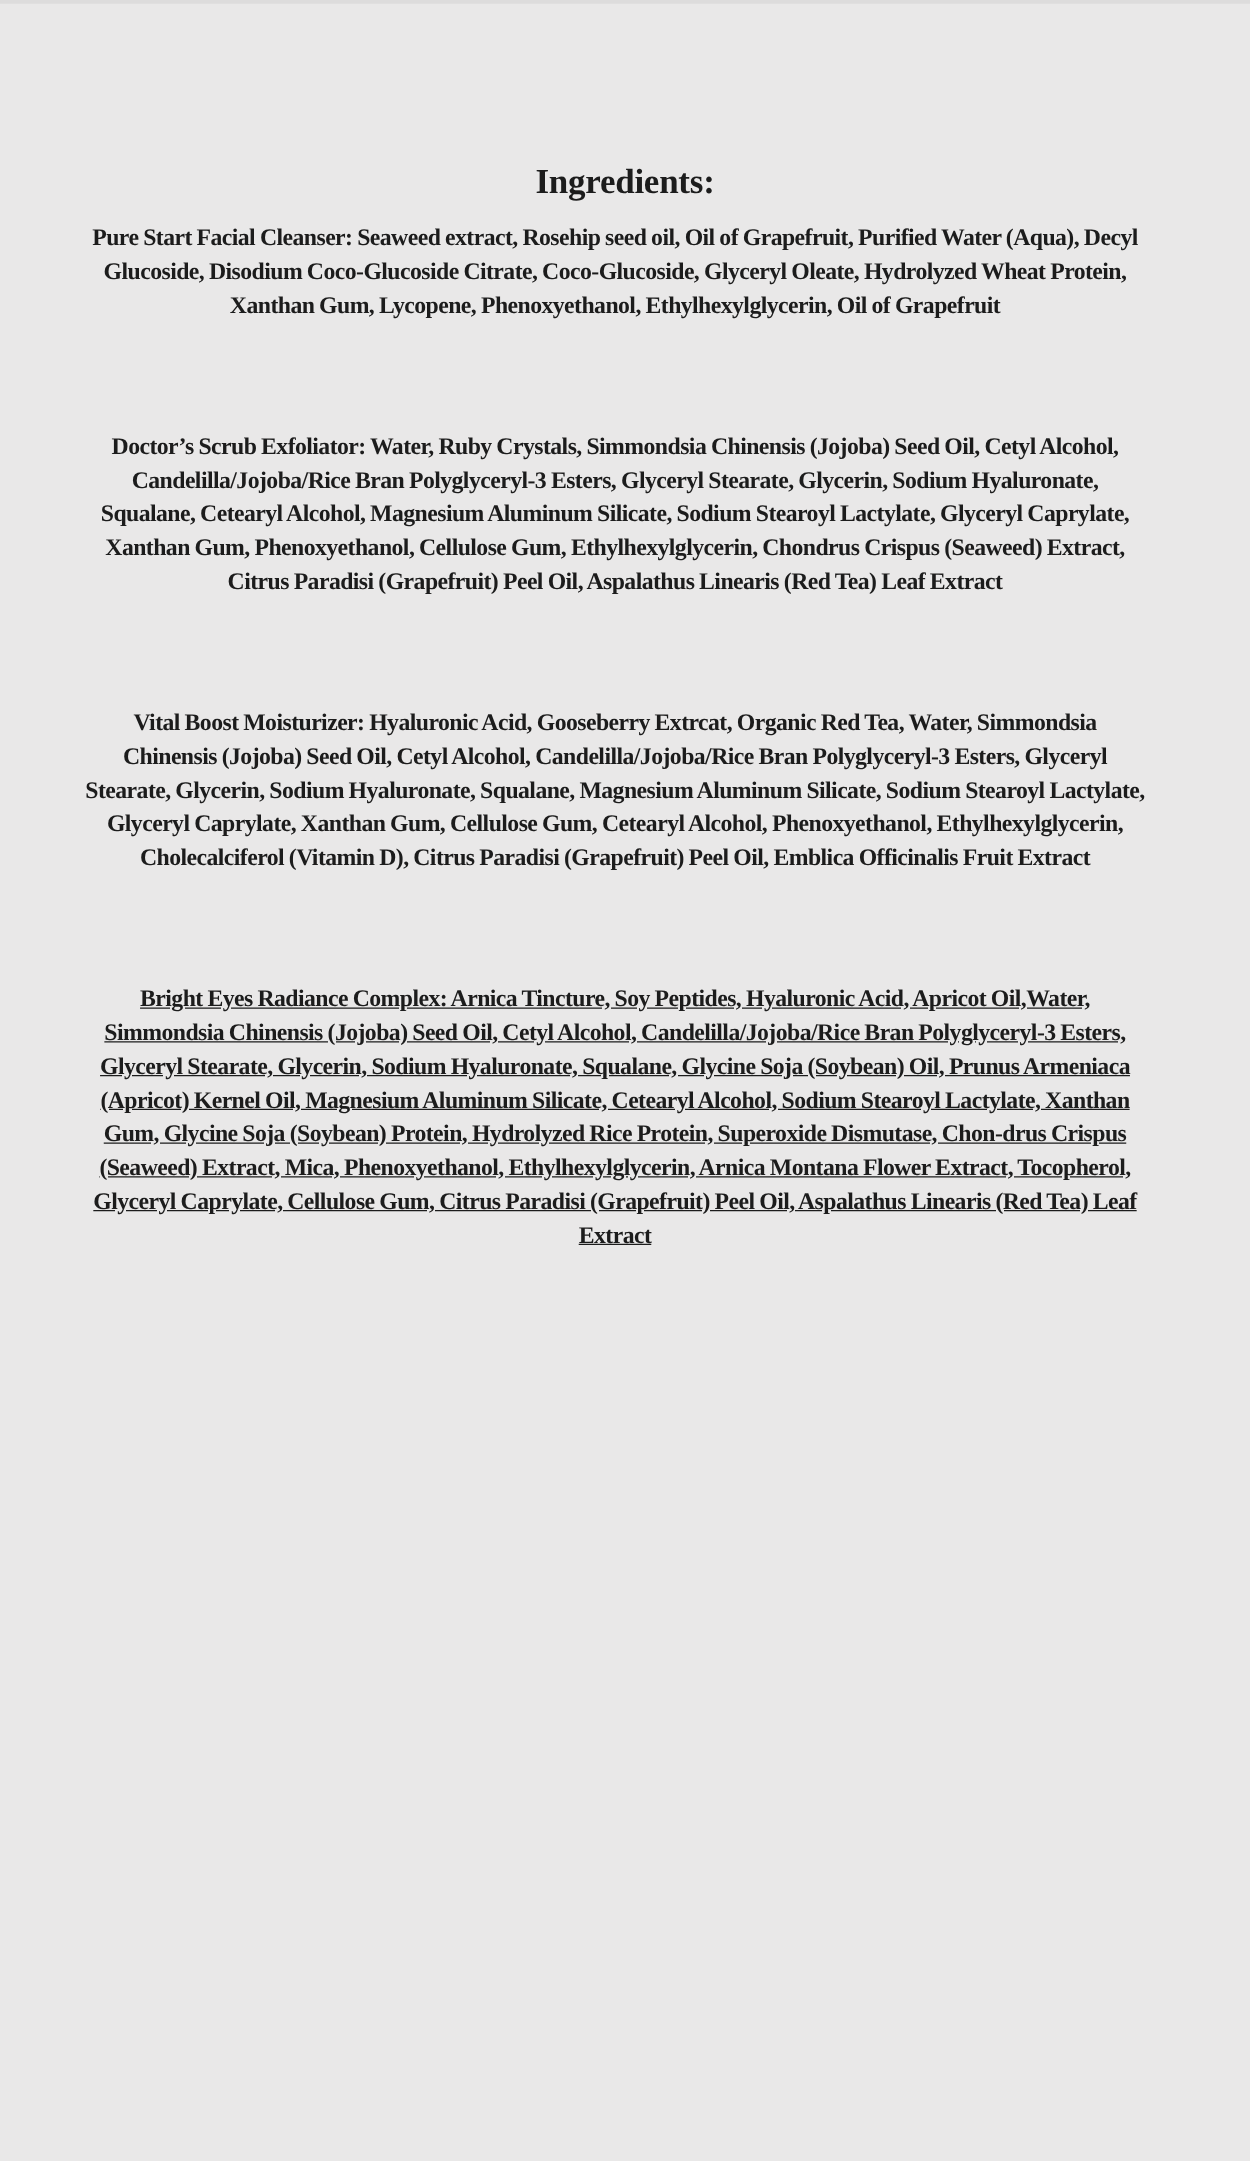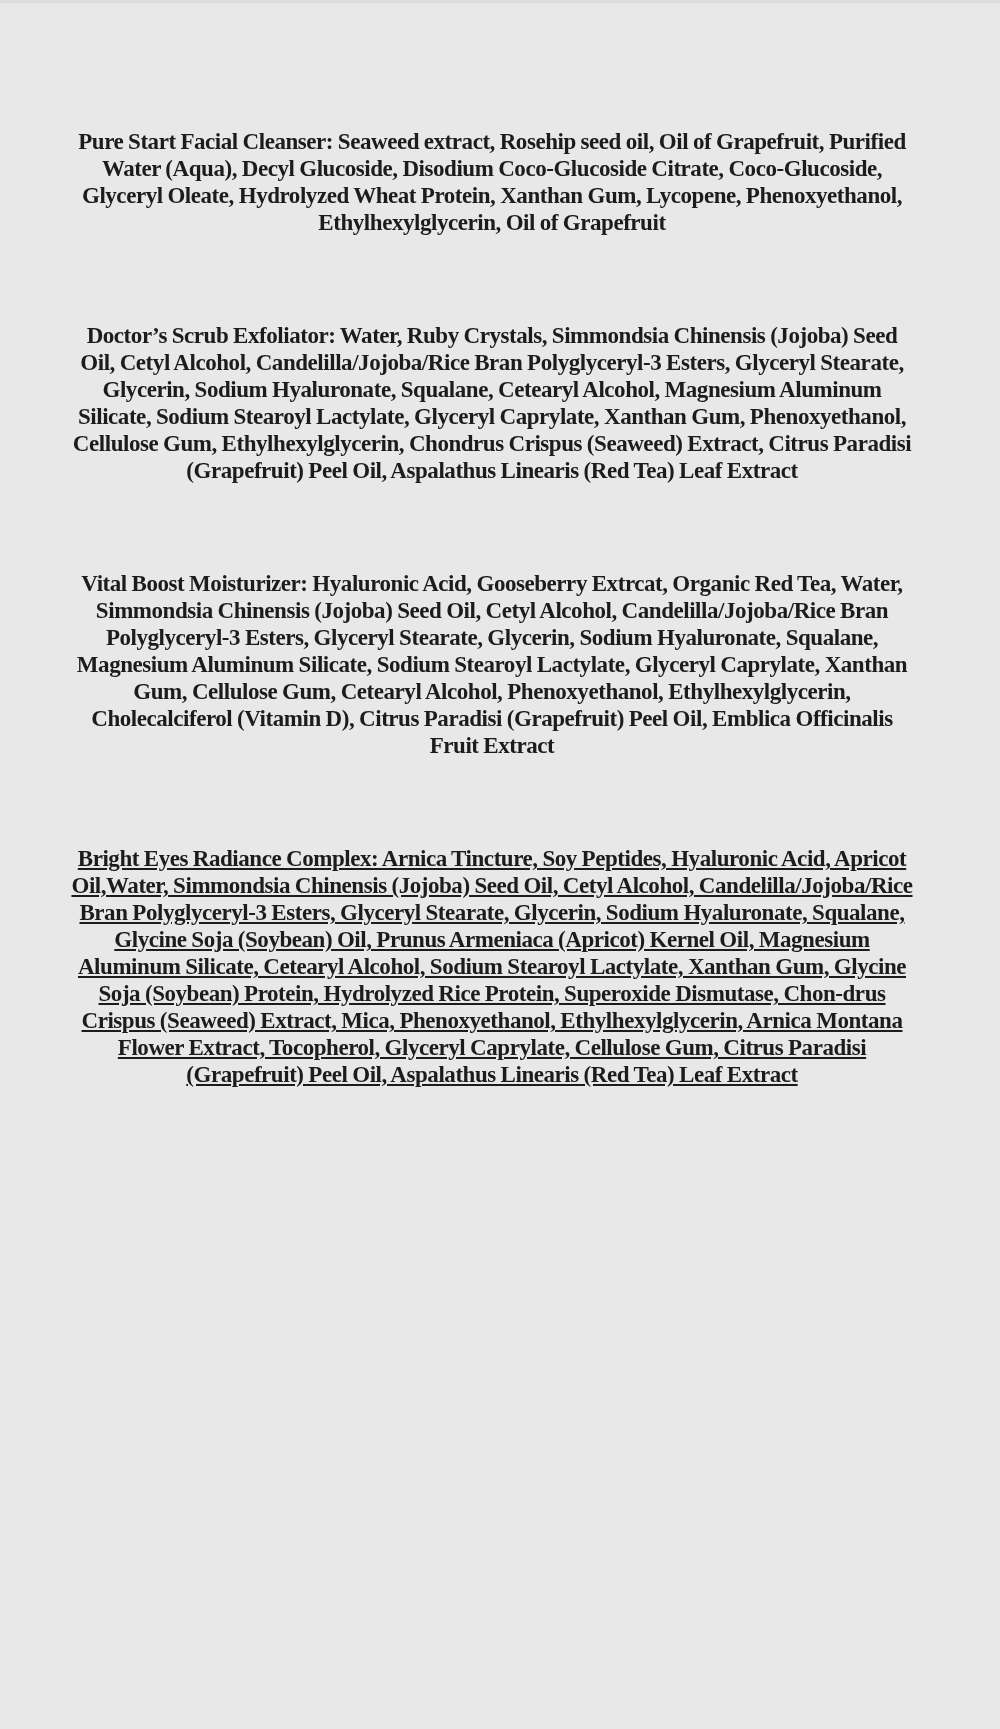--- a/index.html
+++ b/index.html
@@ -29,38 +29,39 @@
     text-align: center;
   }
   .title {
     font-size: 28px;
     line-height: 36px;
     font-weight: 700;
     letter-spacing: -0.2px;
     margin: 0 0 13px 0;
   }
   .ingredients-paragraph {
-    font-size: 23px;
+    font-size: 19px;
     line-height: 27px;
     font-weight: 700;
     letter-spacing: -0.45px;
     margin: 0 16px 86px 0;
     word-spacing: -0.5px;
   }
   .ingredients-paragraph:last-child {
     margin-bottom: 0;
     text-decoration: underline;
   }
 </style>
 </head>
 <body>
 
 <div class="top-edge"></div>
 
 <div class="content">
+  <h1 class="title">Ingredients:</h1>
 
   <p class="ingredients-paragraph">Pure Start Facial Cleanser: Seaweed extract, Rosehip seed oil, Oil of Grapefruit, Purified Water (Aqua), Decyl Glucoside, Disodium Coco-Glucoside Citrate, Coco-Glucoside, Glyceryl Oleate, Hydrolyzed Wheat Protein, Xanthan Gum, Lycopene, Phenoxyethanol, Ethylhexylglycerin, Oil of Grapefruit</p>
 
   <p class="ingredients-paragraph">Doctor’s Scrub Exfoliator: Water, Ruby Crystals, Simmondsia Chinensis (Jojoba) Seed Oil, Cetyl Alcohol, Candelilla/Jojoba/Rice Bran Polyglyceryl-3 Esters, Glyceryl Stearate, Glycerin, Sodium Hyaluronate, Squalane, Cetearyl Alcohol, Magnesium Aluminum Silicate, Sodium Stearoyl Lactylate, Glyceryl Caprylate, Xanthan Gum, Phenoxyethanol, Cellulose Gum, Ethylhexylglycerin, Chondrus Crispus (Seaweed) Extract, Citrus Paradisi (Grapefruit) Peel Oil, Aspalathus Linearis (Red Tea) Leaf Extract</p>
 
   <p class="ingredients-paragraph">Vital Boost Moisturizer: Hyaluronic Acid, Gooseberry Extrcat, Organic Red Tea, Water, Simmondsia Chinensis (Jojoba) Seed Oil, Cetyl Alcohol, Candelilla/Jojoba/Rice Bran Polyglyceryl-3 Esters, Glyceryl Stearate, Glycerin, Sodium Hyaluronate, Squalane, Magnesium Aluminum Silicate, Sodium Stearoyl Lactylate, Glyceryl Caprylate, Xanthan Gum, Cellulose Gum, Cetearyl Alcohol, Phenoxyethanol, Ethylhexylglycerin, Cholecalciferol (Vitamin D), Citrus Paradisi (Grapefruit) Peel Oil, Emblica Officinalis Fruit Extract</p>
 
   <p class="ingredients-paragraph">Bright Eyes Radiance Complex: Arnica Tincture, Soy Peptides, Hyaluronic Acid, Apricot Oil,Water, Simmondsia Chinensis (Jojoba) Seed Oil, Cetyl Alcohol, Candelilla/Jojoba/Rice Bran Polyglyceryl-3 Esters, Glyceryl Stearate, Glycerin, Sodium Hyaluronate, Squalane, Glycine Soja (Soybean) Oil, Prunus Armeniaca (Apricot) Kernel Oil, Magnesium Aluminum Silicate, Cetearyl Alcohol, Sodium Stearoyl Lactylate, Xanthan Gum, Glycine Soja (Soybean) Protein, Hydrolyzed Rice Protein, Superoxide Dismutase, Chon-drus Crispus (Seaweed) Extract, Mica, Phenoxyethanol, Ethylhexylglycerin, Arnica Montana Flower Extract, Tocopherol, Glyceryl Caprylate, Cellulose Gum, Citrus Paradisi (Grapefruit) Peel Oil, Aspalathus Linearis (Red Tea) Leaf Extract</p>
 </div>
 

